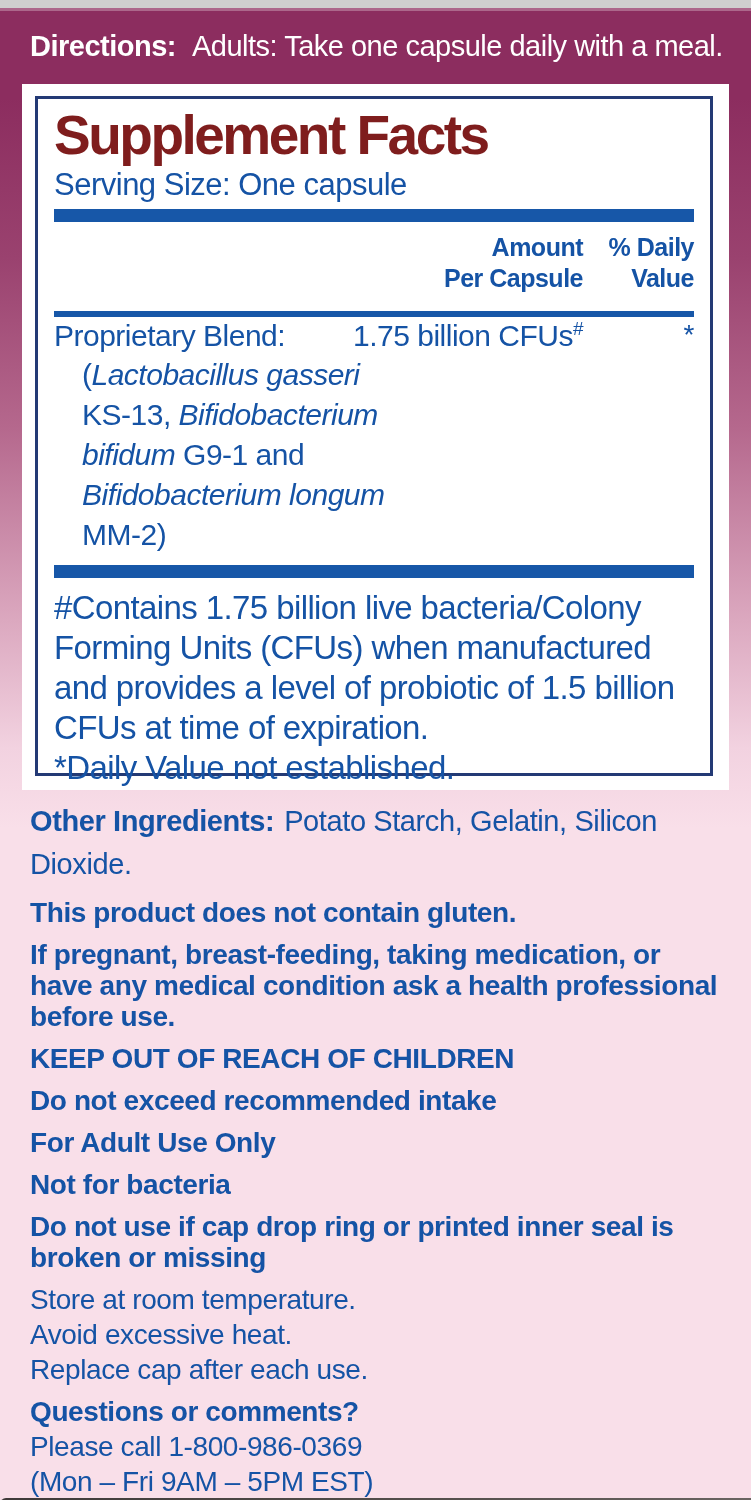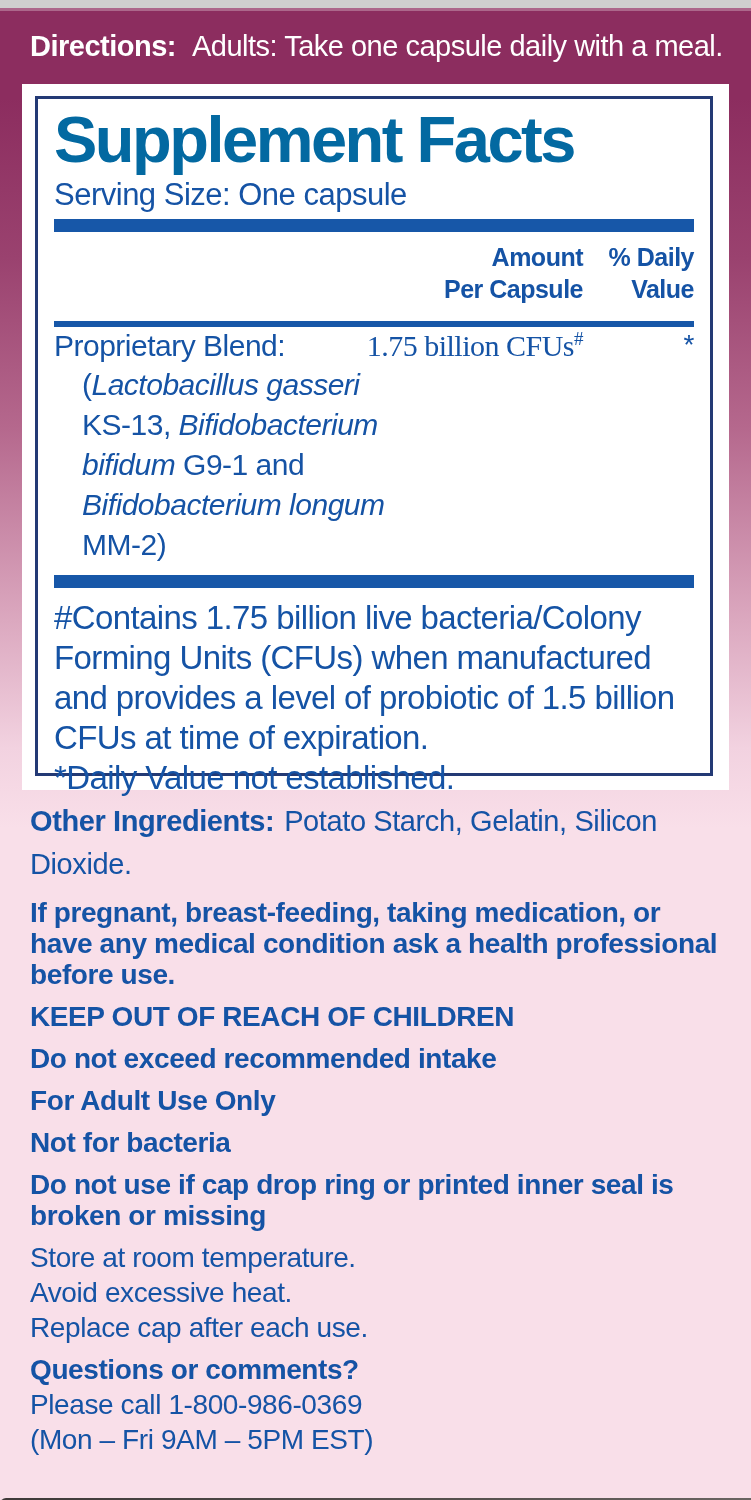--- a/index.html
+++ b/index.html
@@ -21,36 +21,36 @@
   .directions { position:absolute; top:22px; left:30px; right:20px;
     color:#fff; font-size:29px; letter-spacing:-0.5px; white-space:nowrap; }
   .directions .dir-label { font-weight:bold; margin-right:16px; }
 
   
   .facts-panel { position:absolute; top:76px; left:22px; width:707px; height:706px;
     background:#fff; }
   .facts-inner { position:absolute; top:12px; left:13px; right:16px; bottom:14px;
     border:3px solid #233a75; padding:8px 16px 6px 16px; color:#1553a5; }
 
-  .facts-title { font-size:65px; font-weight:bold; letter-spacing:-2.5px;
-    line-height:1.02; color:#0369a1; }
+  .facts-title { font-size:55px; font-weight:bold; letter-spacing:-2.5px;
+    line-height:1.02; color:#7f1d1d; }
   .serving { font-size:31px; letter-spacing:-0.5px; margin-top:4px; }
 
   .bar-thick { height:13px; background:#1757a8; }
   .bar-thin  { height:6px;  background:#1757a8; }
   .mt6{margin-top:6px;} .mt10{margin-top:10px;}
 
   .cols { display:grid; grid-template-columns:1fr 230px 111px; }
   .facts-header { padding:10px 0 16px 0; font-weight:bold; font-size:25px;
     letter-spacing:-0.5px; line-height:1.25; }
   .facts-header .col-amount { text-align:right; }
   .facts-header .col-daily  { text-align:right; }
 
   .blend-row { padding-top:2px; font-size:30px; letter-spacing:-0.5px; }
-  .blend-amount { text-align:right;font-family:Liberation Serif, serif; }
+  .blend-amount { text-align:right; }
   .blend-amount sup { font-size:19px; vertical-align:super; line-height:0; }
   .blend-dv { text-align:right; font-size:28px; }
 
   .blend-detail { margin-left:28px; font-size:30px; letter-spacing:-0.5px;
     line-height:40px; margin-top:2px; }
   .italic { font-style:italic; }
 
   .footnotes { margin-top:10px; }
   .footnote { font-size:33px; letter-spacing:-0.6px; line-height:40px; }
 
@@ -124,20 +124,21 @@
         </div>
 
     </div>
   </div>
 
   <div class="info">
     <p class="other-ingredients">
       <span class="oi-label">Other Ingredients:</span><span>Potato Starch, Gelatin, Silicon Dioxide.</span>
     </p>
     <div class="statements">
+        <p class="statement bold">This product does not contain gluten.</p>
         <p class="statement bold">If pregnant, breast-feeding, taking medication, or have any medical condition ask a health professional before use.</p>
         <p class="statement bold">KEEP OUT OF REACH OF CHILDREN</p>
         <p class="statement bold">Do not exceed recommended intake</p>
         <p class="statement bold">For Adult Use Only</p>
         <p class="statement bold">Not for bacteria</p>
         <p class="statement bold">Do not use if cap drop ring or printed inner seal is broken or missing</p>
         <p class="statement">Store at room temperature.</p>
         <p class="statement tight">Avoid excessive heat.</p>
         <p class="statement tight">Replace cap after each use.</p>
         <p class="statement bold">Questions or comments?</p>

